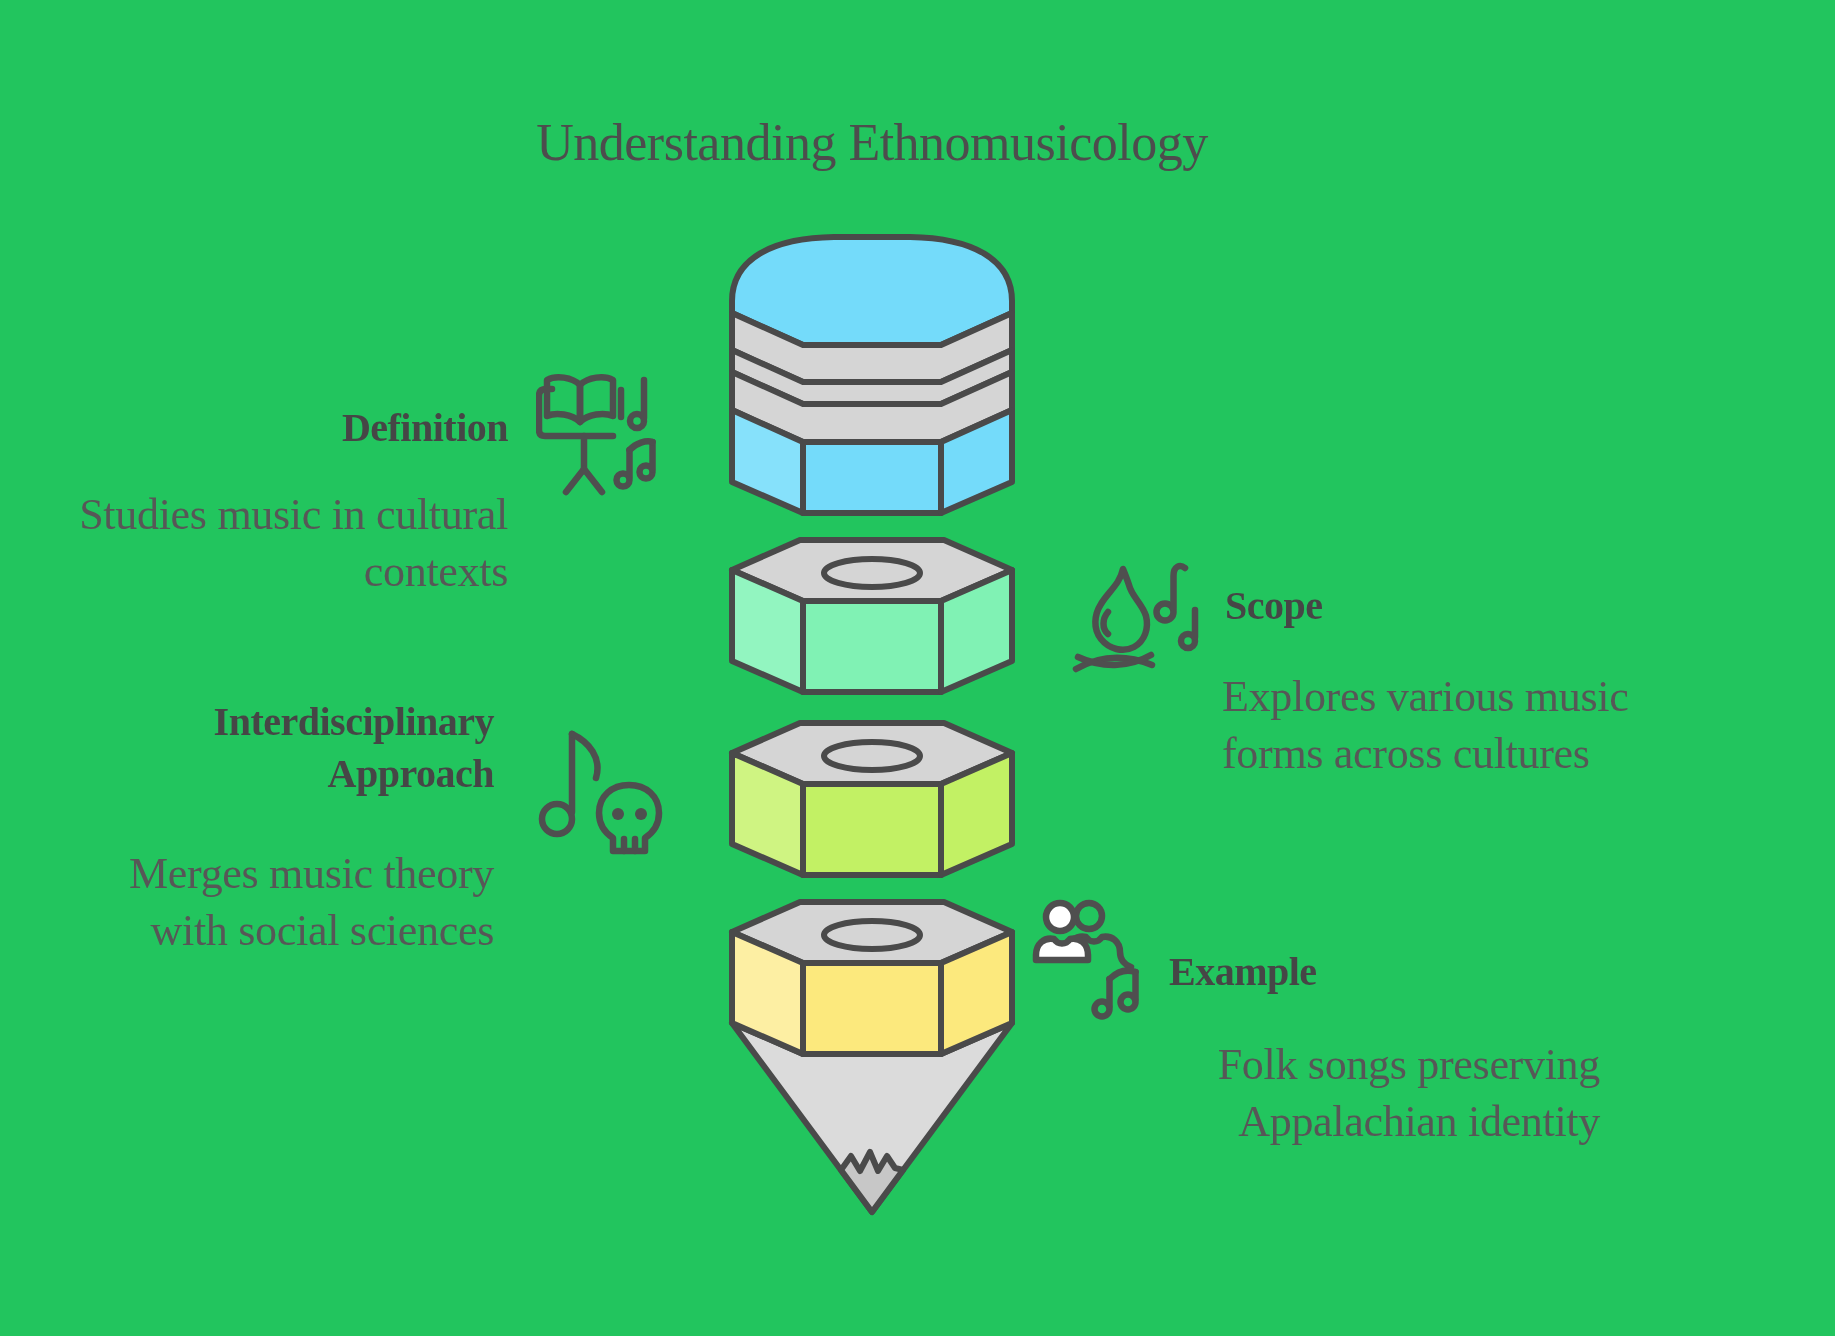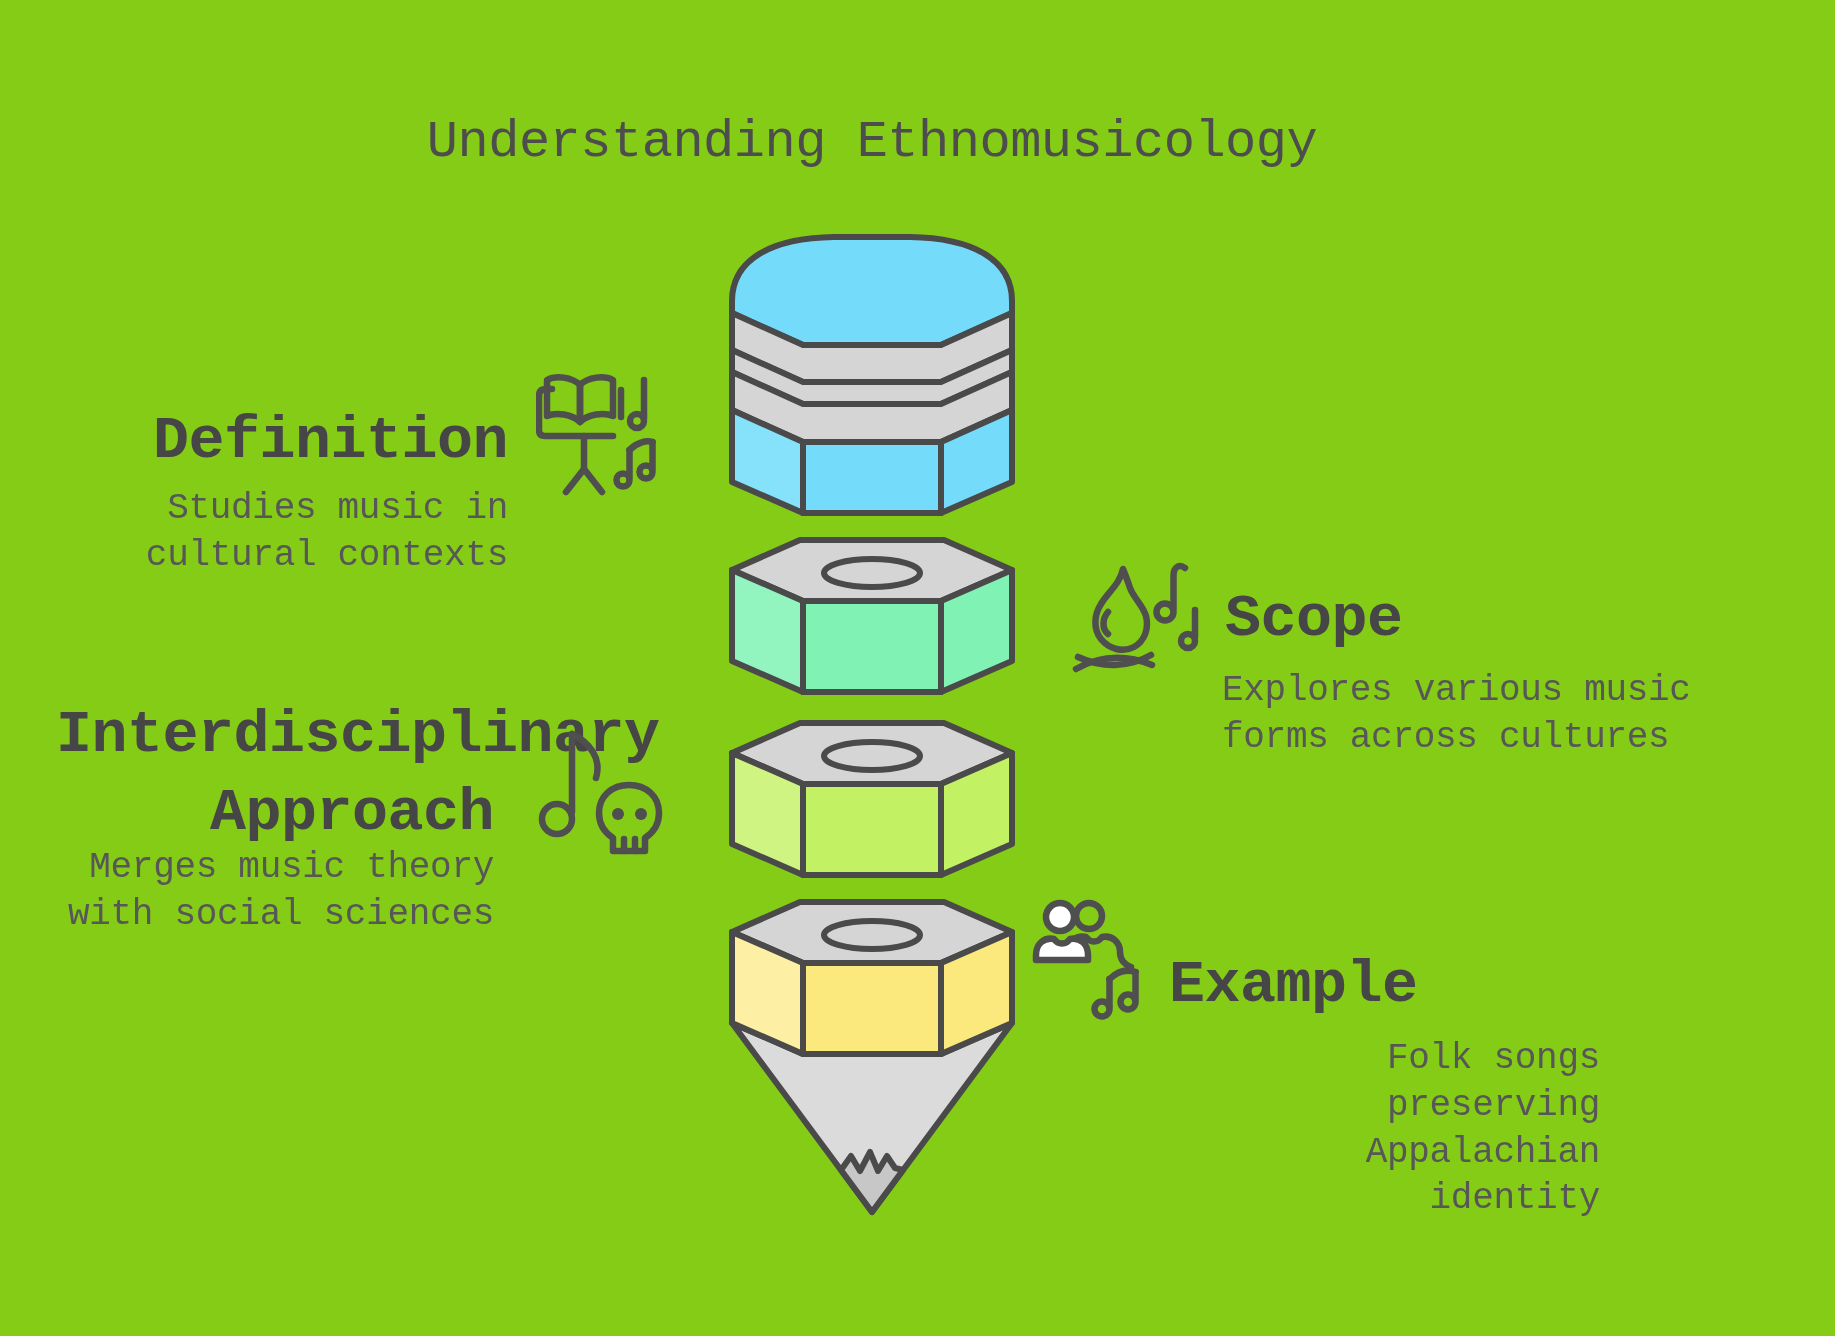--- a/index.html
+++ b/index.html
@@ -1,39 +1,39 @@
 <!DOCTYPE html>
 <html><head>
 <meta charset="utf-8">
 <style>
   html,body{margin:0;padding:0;background:#ffffff;}
   .canvas{
     position:relative;
     width:1835px;height:1336px;
-    background:#84cc16;
-    font-family:Liberation Mono, monospace;
+    background:#22c55e;
+    font-family:Liberation Serif, serif;
     overflow:hidden;
   }
   .abs{position:absolute;}
   .title{
     font-size:52px;
     color:#4D4D4D;
     letter-spacing:-0.5px;
     text-align:center;
     line-height:1.2;
   }
   .heading{
-    font-size:60px;
+    font-size:40px;
     font-weight:bold;
     color:#464646;
     letter-spacing:-0.5px;
     line-height:1.3;
   }
   .desc{
-    font-size:36px;
+    font-size:44px;
     color:#575757;
     letter-spacing:-0.3px;
     line-height:1.3;
   }
   .align-right{text-align:right;}
   .align-left{text-align:left;}
   svg{display:block;}
 </style>
 </head>
 <body>

